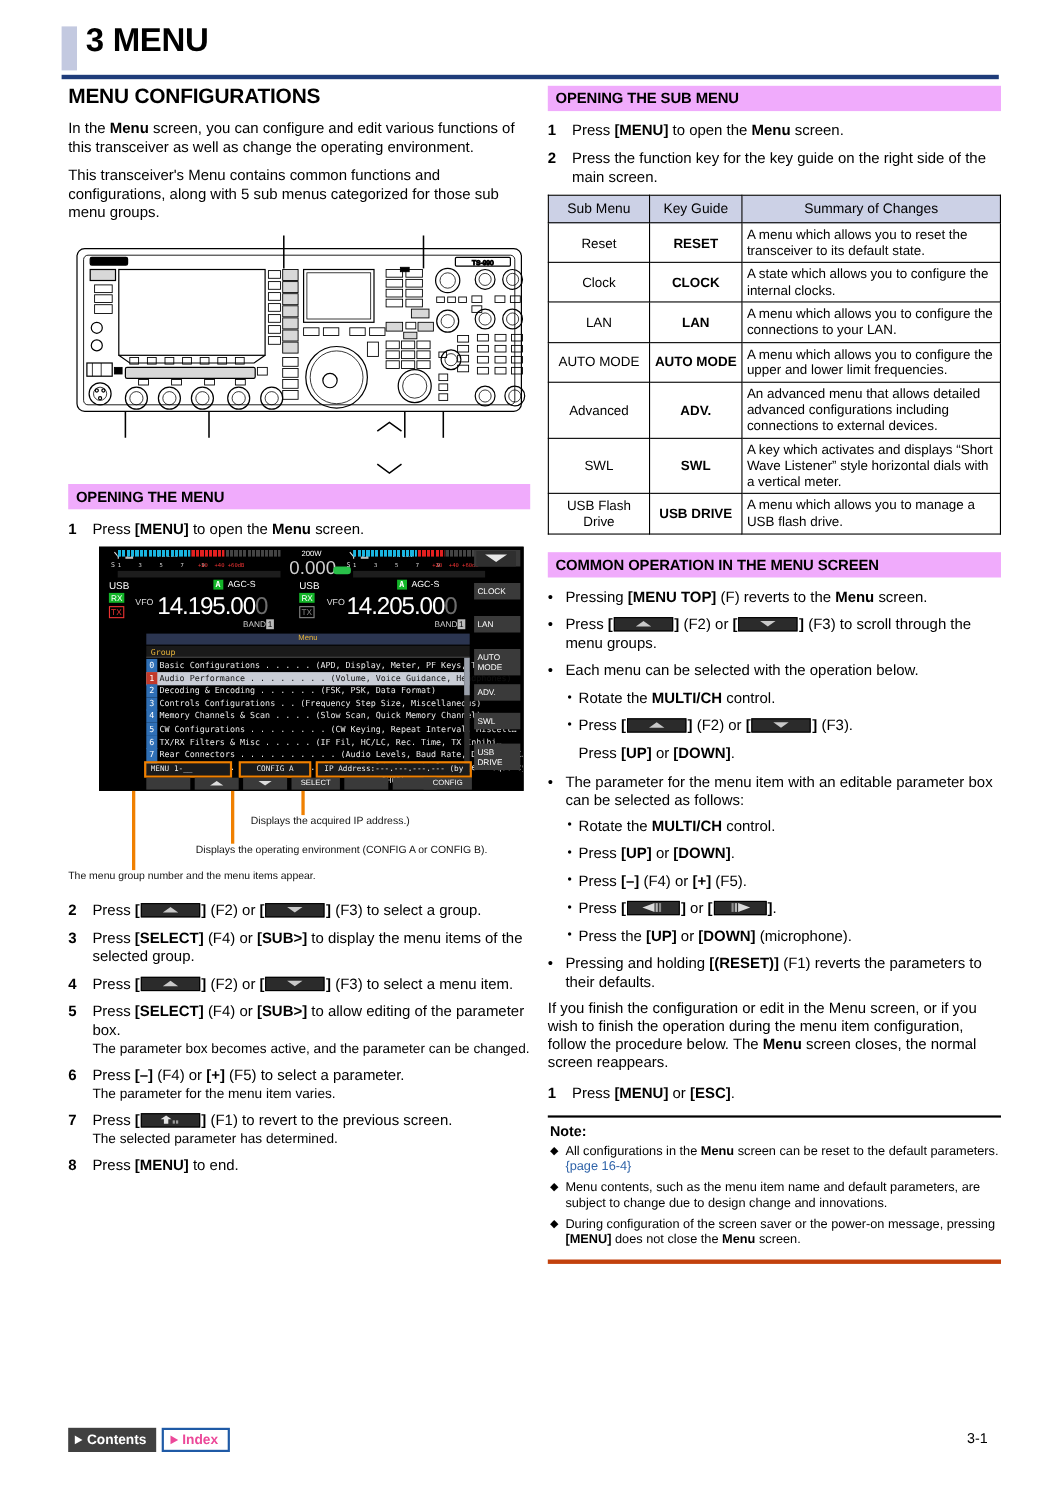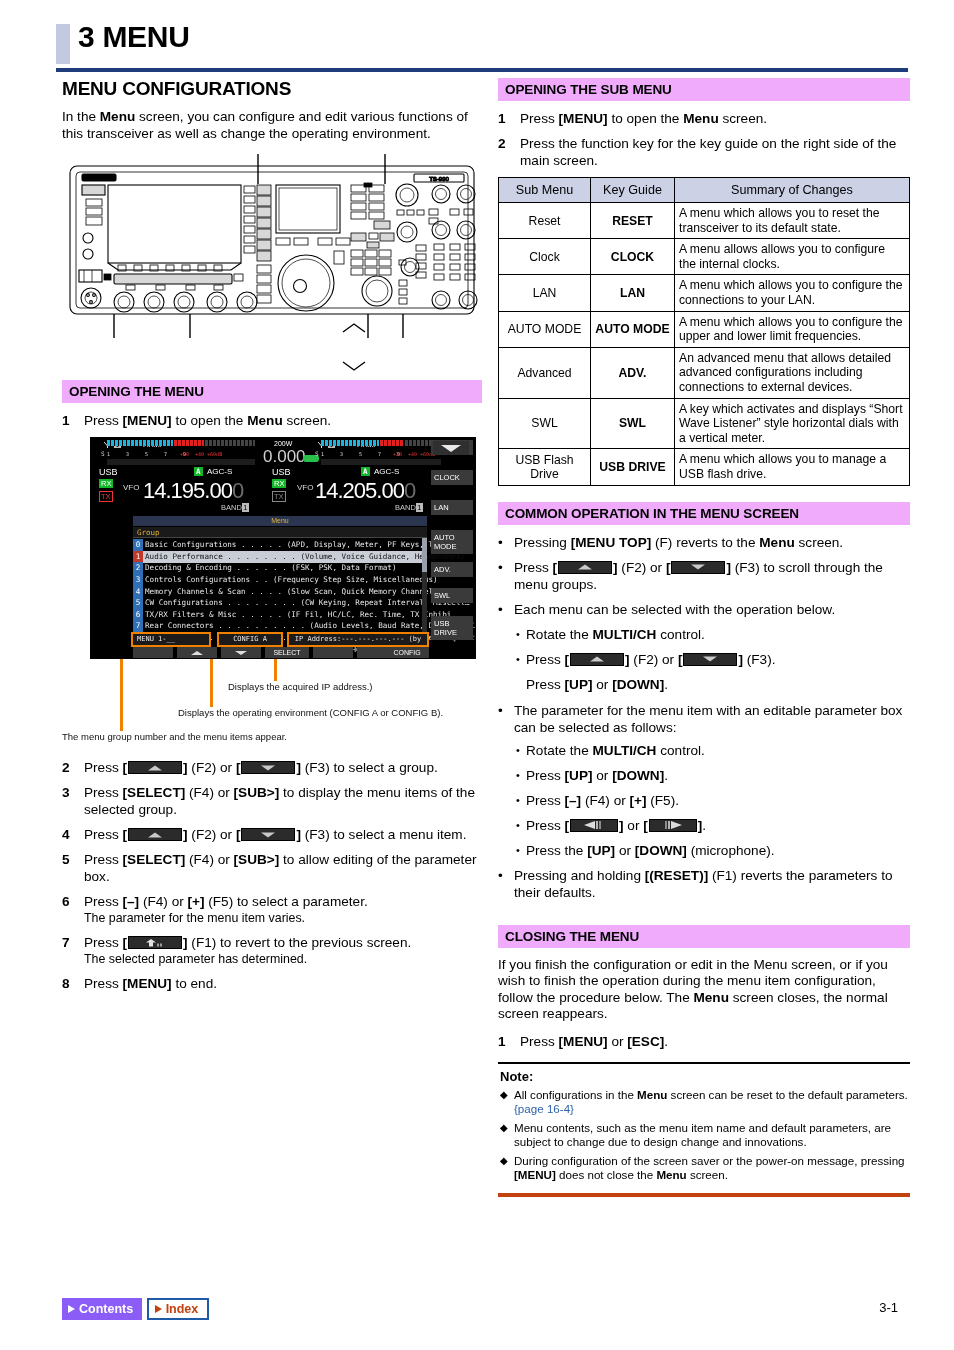--- a/index.html
+++ b/index.html
@@ -89,22 +89,22 @@
   .noteitem .di { width:14px; flex:0 0 14px; font-size:10px; }
   .noteitem .tx { flex:1; }
   .pglink { color:#2f63a8; }
 
   
   .footer { position:absolute; left:62px; top:1298px; width:848px; height:24px; }
   .btn-contents, .btn-index {
     display:inline-block; height:22px; line-height:22px; font-size:12.5px;
     font-weight:bold; padding:0 9px 0 6px; vertical-align:top;
   }
-  .btn-contents { background:#8b5cf6; color:#fff; }
-  .btn-index { background:#fff; color:#c2410c; border:2px solid #1f5aa6; line-height:18px; height:22px; }
+  .btn-contents { background:#404040; color:#fff; }
+  .btn-index { background:#fff; color:#ec4899; border:2px solid #1f5aa6; line-height:18px; height:22px; }
   .tri { display:inline-block; width:0;height:0;border-left:7px solid currentColor;
          border-top:4.5px solid transparent;border-bottom:4.5px solid transparent;
          margin-right:4px; vertical-align:0px; }
   .pagenum { position:absolute; right:12px; top:2px; font-size:13px; }
 
   
   .radio-wrap { position:relative; width:420px; height:228px; margin-top:4px; }
 
   
   .lcd {
@@ -179,20 +179,21 @@
     <div class="chapter-title">3 MENU</div>
   </div>
   <div class="head-rule"></div>
 
   <div class="col-left">
 
     <h1 class="sec">MENU CONFIGURATIONS</h1>
 
     <p class="body"><span>In the </span><b>Menu</b><span> screen, you can configure and edit various functions of this transceiver as well as change the operating environment.</span></p>
 
+    <p class="body">This transceiver's Menu contains common functions and configurations, along with 5 sub menus categorized for those sub menu groups.</p>
 
     <div class="radio-wrap">
       <svg width="420" height="228" viewBox="0 0 420 228">
         <g fill="none" stroke="#000" stroke-width="1.1">
 
           <line x1="196" y1="2" x2="196" y2="32" stroke-width="1.4"></line>
           <line x1="323" y1="2" x2="323" y2="32" stroke-width="1.4"></line>
 
           <rect x="8" y="14" width="404" height="148" rx="7"></rect>
           <rect x="14" y="20" width="392" height="136" rx="4" stroke-width="0.8"></rect>
@@ -525,21 +526,21 @@
         <div class="num">4</div>
         <div class="txt">Press <b>[</b><span class="fkey"><svg width="16" height="7" viewBox="0 0 16 7">
                 <path d="M1 6 L8 1 L15 6 Z" fill="#c9c9c9"></path>
               </svg></span><b>]</b> (F2) or <b>[</b><span class="fkey"><svg width="16" height="7" viewBox="0 0 16 7">
                 <path d="M1 1 L8 6 L15 1 Z" fill="#c9c9c9"></path>
               </svg></span><b>]</b> (F3) to select a menu item.</div>
       </div>
 
       <div class="step">
         <div class="num">5</div>
-        <div class="txt">Press <b>[SELECT]</b> (F4) or <b>[SUB&gt;]</b> to allow editing of the parameter box.</div>
+        <div class="txt">Press <b>[SELECT]</b> (F4) or <b>[SUB&gt;]</b> to allow editing of the parameter box.<span class="sub-note">The parameter box becomes active, and the parameter can be changed.</span></div>
       </div>
 
       <div class="step">
         <div class="num">6</div>
         <div class="txt">Press <b>[–]</b> (F4) or <b>[+]</b> (F5) to select a parameter.<span class="sub-note">The parameter for the menu item varies.</span></div>
       </div>
 
       <div class="step">
         <div class="num">7</div>
         <div class="txt">Press <b>[</b><span class="fkey"><svg width="22" height="9" viewBox="0 0 22 9">
@@ -585,21 +586,21 @@
       </thead>
       <tbody id="sub-table-body">
           <tr>
             <td class="c1">Reset</td>
             <td class="c2">RESET</td>
             <td class="c3">A menu which allows you to reset the transceiver to its default state.</td>
           </tr>
           <tr>
             <td class="c1">Clock</td>
             <td class="c2">CLOCK</td>
-            <td class="c3">A menu allows allows you to configure the internal clocks.</td>
+            <td class="c3">A state which allows you to configure the internal clocks.</td>
           </tr>
           <tr>
             <td class="c1">LAN</td>
             <td class="c2">LAN</td>
             <td class="c3">A menu which allows you to configure the connections to your LAN.</td>
           </tr>
           <tr>
             <td class="c1">AUTO MODE</td>
             <td class="c2">AUTO MODE</td>
             <td class="c3">A menu which allows you to configure the upper and lower limit frequencies.</td>
@@ -691,21 +692,20 @@
     <div class="bul indent">
       <div class="dot">•</div>
       <div class="txt">Press the <b>[UP]</b> or <b>[DOWN]</b> (microphone).</div>
     </div>
 
     <div class="bul">
       <div class="dot">•</div>
       <div class="txt">Pressing and holding <b>[(RESET)]</b> (F1) reverts the parameters to their defaults.</div>
     </div>
 
-    <div class="band" style="margin-top:24px;">CLOSING THE MENU</div>
 
     <p class="body">If you finish the configuration or edit in the Menu screen, or if you wish to finish the operation during the menu item configuration, follow the procedure below. The <b>Menu</b> screen closes, the normal screen reappears.</p>
 
     <div class="step">
       <div class="num">1</div>
       <div class="txt">Press <b>[MENU]</b> or <b>[ESC]</b>.</div>
     </div>
 
     <div class="notebox">
       <div class="nt">Note:</div>

